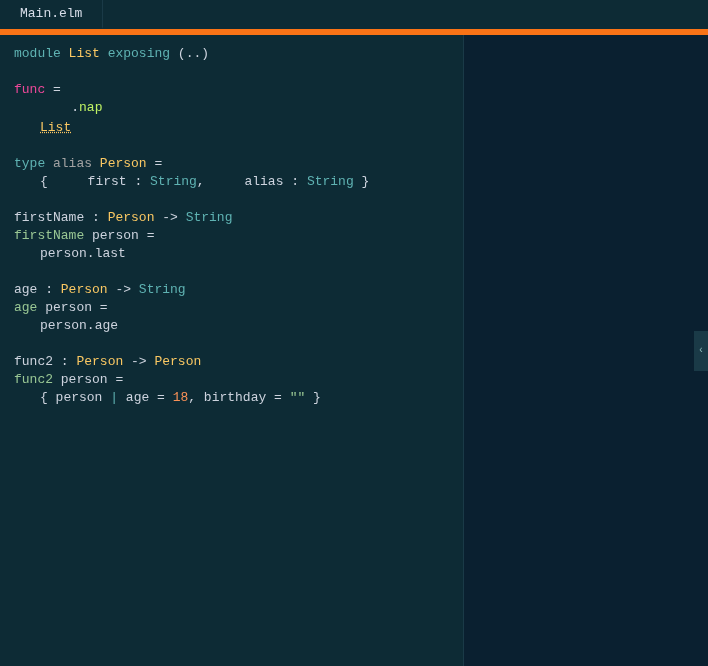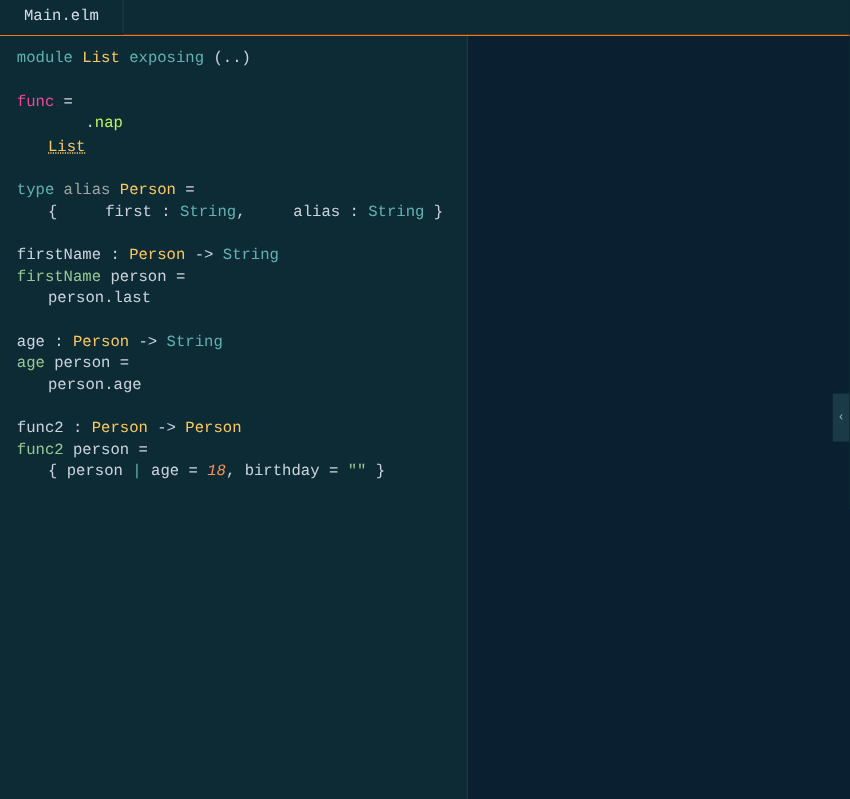--- a/index.html
+++ b/index.html
@@ -11,21 +11,21 @@
       height: 666px;
       overflow: hidden;
       display: flex;
       flex-direction: column;
     }
 
     
     .tab-bar {
       display: flex;
       background-color: #0d2b35;
-      border-bottom: 1px solid #f97316;
+      border-bottom: 6px solid #f97316;
       flex-shrink: 0;
     }
     .tab {
       padding: 6px 20px;
       font-size: 13px;
       color: #8fbcbb;
       background-color: #163544;
       border-right: 1px solid #1a3a47;
       cursor: pointer;
     }
@@ -37,21 +37,21 @@
 
     
     .main {
       display: flex;
       flex: 1;
       overflow: hidden;
     }
 
     
     .editor {
-      width: 390px;
+      width: 464px;
       background-color: #0d2b35;
       padding: 10px 0;
       overflow-y: auto;
       flex-shrink: 0;
       border-right: 1px solid #1a3a47;
     }
 
     .code-line {
       display: flex;
       min-height: 18px;
@@ -107,21 +107,21 @@
 
     .fn-type-sig { color: #cdd3de; }
     .fn-type-person { color: #fac863; }
     .fn-type-arrow { color: #cdd3de; }
     .fn-type-string { color: #5fb3b3; }
 
     .fn-def-name { color: #99c794; }
     .fn-param { color: #cdd3de; }
     .fn-eq { color: #cdd3de; }
 
-    .number { color: #f99157; font-style: italic; }
+    .number { color: #f99157; }
     .string-val { color: #99c794; }
     .pipe { color: #5fb3b3; }
     .field-update { color: #cdd3de; }
 
     .empty-line { min-height: 18px; }
   </style>
 </head>
 <body>
 
 <div class="tab-bar">

